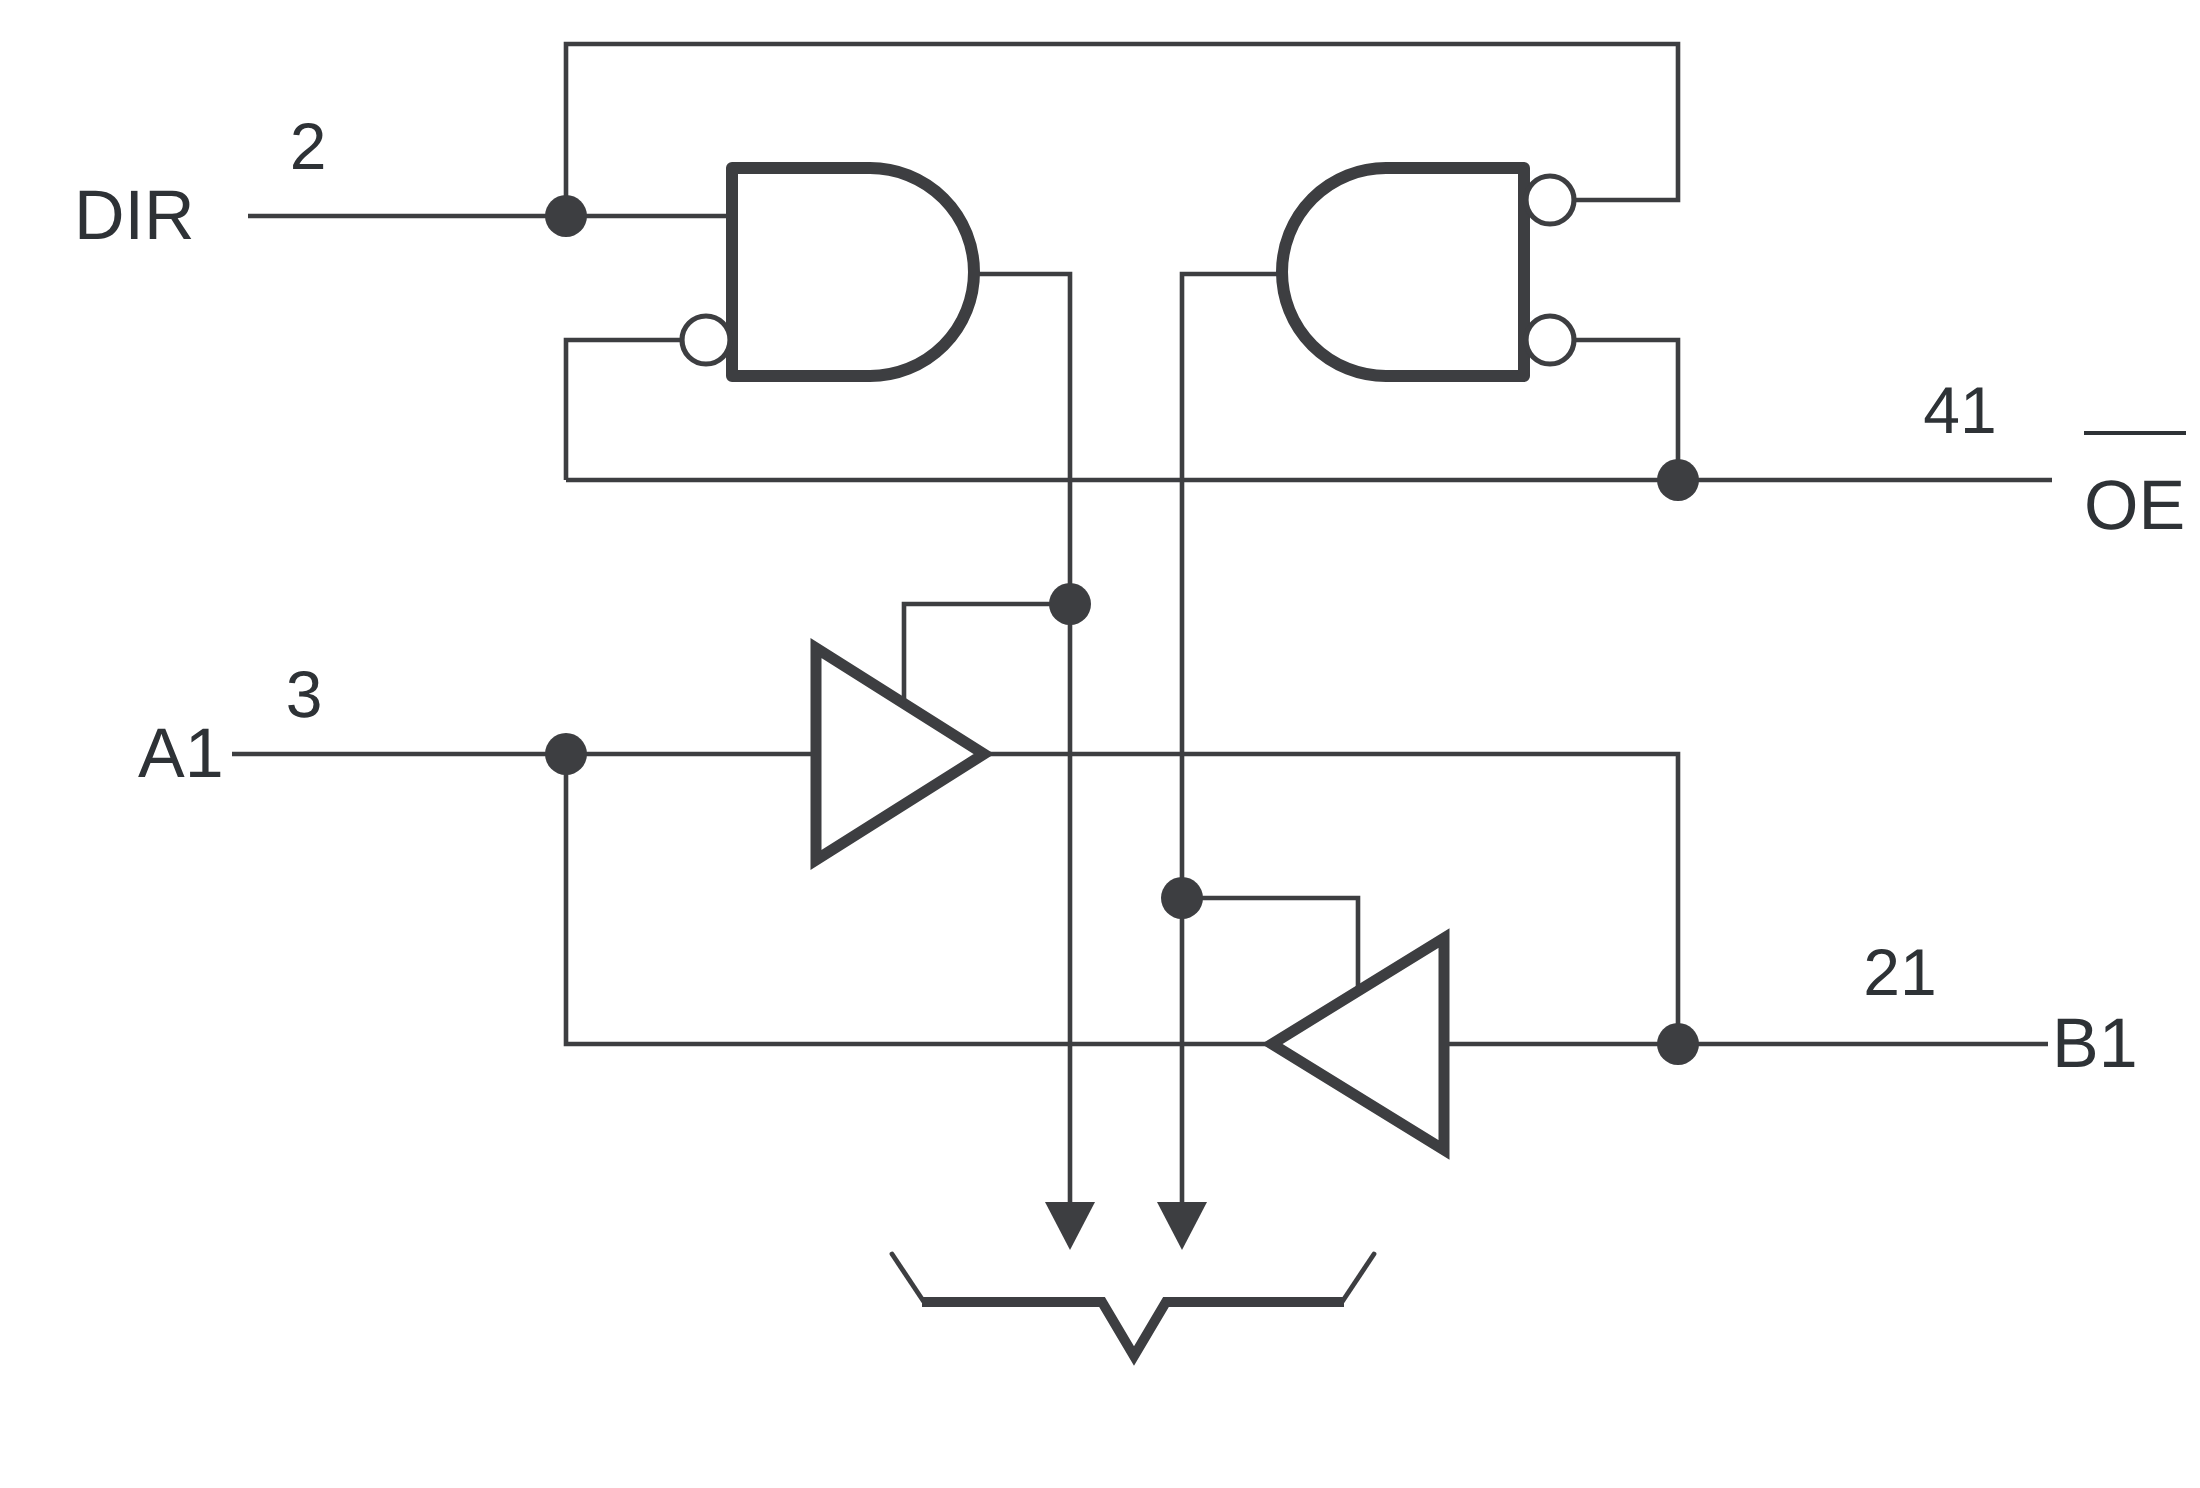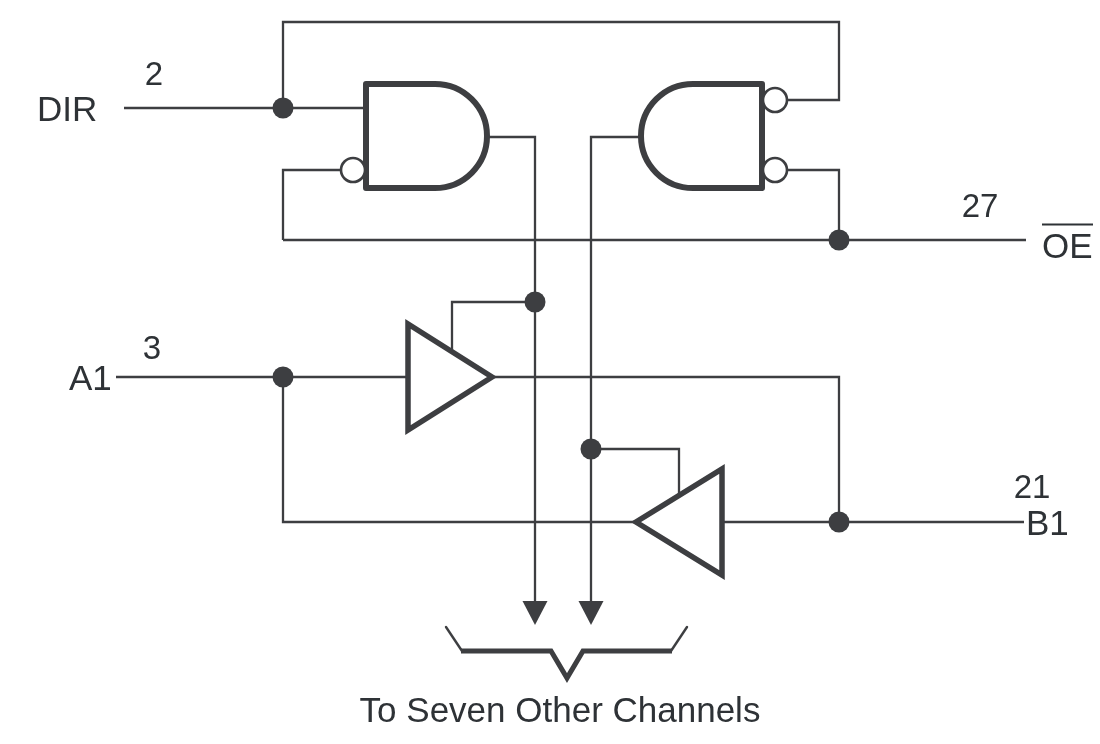--- a/index.html
+++ b/index.html
@@ -37,21 +37,21 @@
     position:absolute;
     color:var(--text);
     font-size:33px;
     line-height:1;
     white-space:nowrap;
     transform:translate(-50%,-50%);
   }
   .overline{
     display:inline-block;
     border-top:2.6px solid var(--text);
-    padding-top:2px;
+    padding-top:18px;
   }
   .caption{
     position:absolute;
     color:var(--text);
     font-size:35px;
     line-height:1;
     white-space:nowrap;
     transform:translate(-50%,-50%);
   }
 </style>
@@ -108,23 +108,22 @@
     <g>
       <path class="brace-tip" d="M422,627 L438,651"></path>
       <path class="brace-tip" d="M663,627 L647,651"></path>
       <path class="brace-body" d="M437,651 H527 L543,678 L559,651 H648"></path>
     </g>
   </svg>
 
   <span class="lbl" style="left:13px;top:108px">DIR</span>
   <span class="pin" style="left:130px;top:73px">2</span>
 
-  <span class="pin" style="left:956px;top:205px">27</span>
+  <span class="pin" style="left:956px;top:205px">41</span>
   <span class="lbl" style="left:1018px;top:243px"><span class="overline">OE</span></span>
 
   <span class="lbl" style="left:45px;top:377px">A1</span>
   <span class="pin" style="left:128px;top:347px">3</span>
 
-  <span class="pin" style="left:1008px;top:486px">21</span>
+  <span class="pin" style="left:926px;top:486px">21</span>
   <span class="lbl" style="left:1002px;top:522px">B1</span>
 
-  <span class="caption" style="left:536px;top:709px">To Seven Other Channels</span>
 </div>
 
 </body></html>

